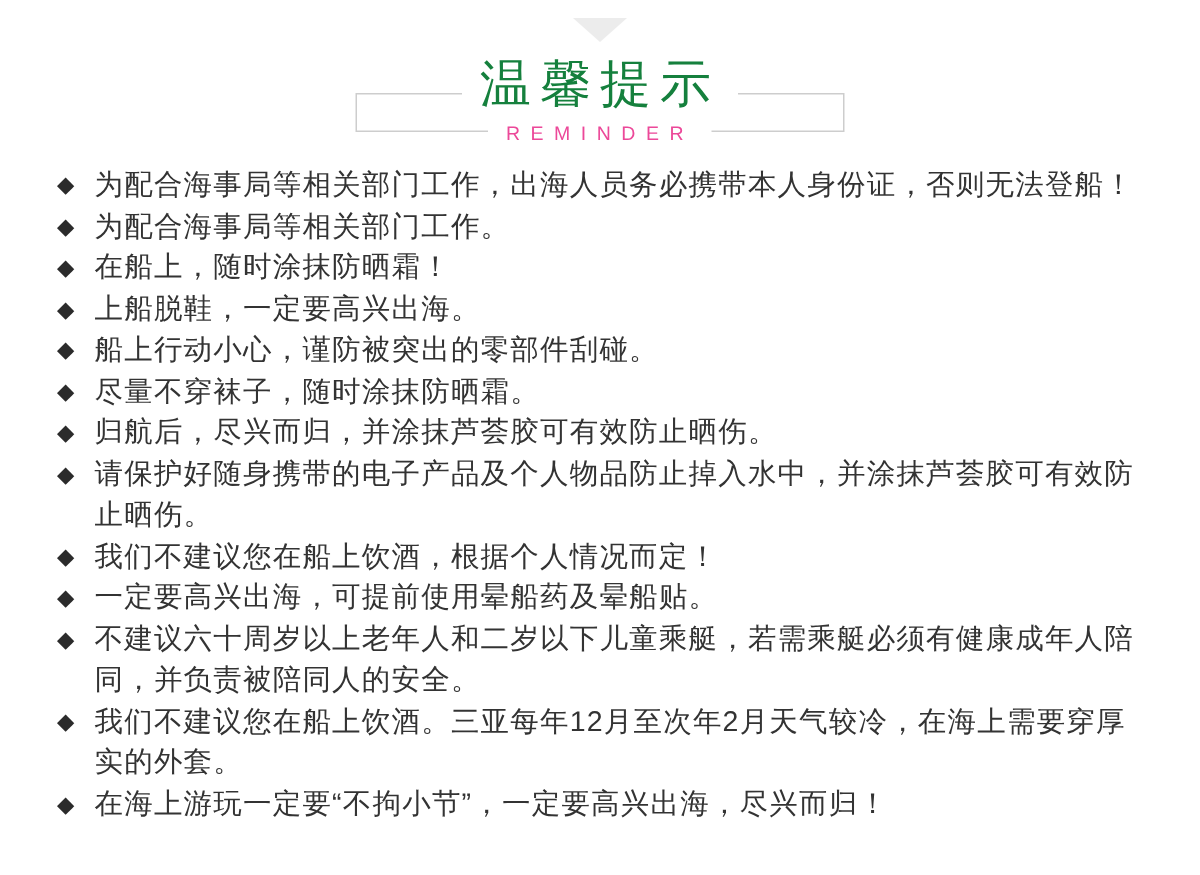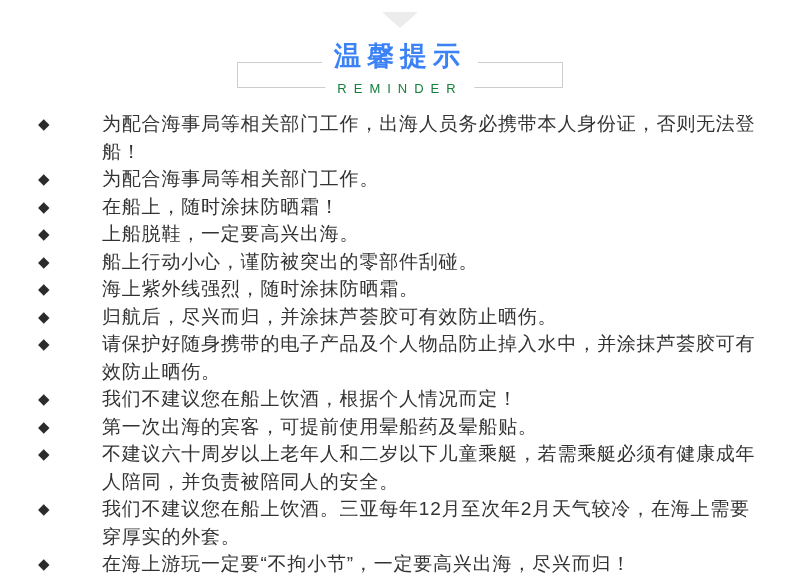--- a/index.html
+++ b/index.html
@@ -37,37 +37,37 @@
     box-sizing: border-box;
   }
   .page-title {
     position: absolute;
     top: 40px;
     left: 50%;
     transform: translateX(-50%);
     margin: 0;
     background: #ffffff;
     padding: 0 12px;
-    font-size: 27px;
-    font-weight: 700;
+    font-size: 34px;
+    font-weight: 400;
     letter-spacing: 6px;
-    color: #3b82f6;
+    color: #15803d;
     line-height: 32px;
     white-space: nowrap;
   }
   .page-subtitle {
     position: absolute;
     top: 81px;
     left: 50%;
     transform: translateX(-50%);
     background: #ffffff;
     padding: 0 12px;
     font-size: 13px;
     letter-spacing: 7px;
-    color: #15803d;
+    color: #ec4899;
     line-height: 16px;
     white-space: nowrap;
   }
   .tips {
     position: absolute;
     top: 110px;
     left: 38px;
     right: 36px;
     margin: 0;
     padding: 0;
@@ -85,21 +85,20 @@
     flex: 0 0 16px;
     margin-right: 9px;
     font-size: 15px;
     line-height: 27.5px;
     color: #2b2b2b;
     letter-spacing: 0;
     text-align: left;
   }
   .tip-text {
     flex: 1;
-    margin-left: 39px;
   }
 </style>
 </head>
 <body>
 
 <div class="page">
 
   <div class="top-arrow"></div>
 
   <div>
@@ -129,41 +128,41 @@
       <span class="tip-text">上船脱鞋，一定要高兴出海。</span>
     </li>
 
     <li class="tip">
       <span class="diamond">◆</span>
       <span class="tip-text">船上行动小心，谨防被突出的零部件刮碰。</span>
     </li>
 
     <li class="tip">
       <span class="diamond">◆</span>
-      <span class="tip-text">海上紫外线强烈，随时涂抹防晒霜。</span>
+      <span class="tip-text">尽量不穿袜子，随时涂抹防晒霜。</span>
     </li>
 
     <li class="tip">
       <span class="diamond">◆</span>
       <span class="tip-text">归航后，尽兴而归，并涂抹芦荟胶可有效防止晒伤。</span>
     </li>
 
     <li class="tip">
       <span class="diamond">◆</span>
       <span class="tip-text">请保护好随身携带的电子产品及个人物品防止掉入水中，并涂抹芦荟胶可有效防止晒伤。</span>
     </li>
 
     <li class="tip">
       <span class="diamond">◆</span>
       <span class="tip-text">我们不建议您在船上饮酒，根据个人情况而定！</span>
     </li>
 
     <li class="tip">
       <span class="diamond">◆</span>
-      <span class="tip-text">第一次出海的宾客，可提前使用晕船药及晕船贴。</span>
+      <span class="tip-text">一定要高兴出海，可提前使用晕船药及晕船贴。</span>
     </li>
 
     <li class="tip">
       <span class="diamond">◆</span>
       <span class="tip-text">不建议六十周岁以上老年人和二岁以下儿童乘艇，若需乘艇必须有健康成年人陪同，并负责被陪同人的安全。</span>
     </li>
 
     <li class="tip">
       <span class="diamond">◆</span>
       <span class="tip-text">我们不建议您在船上饮酒。三亚每年12月至次年2月天气较冷，在海上需要穿厚实的外套。</span>

